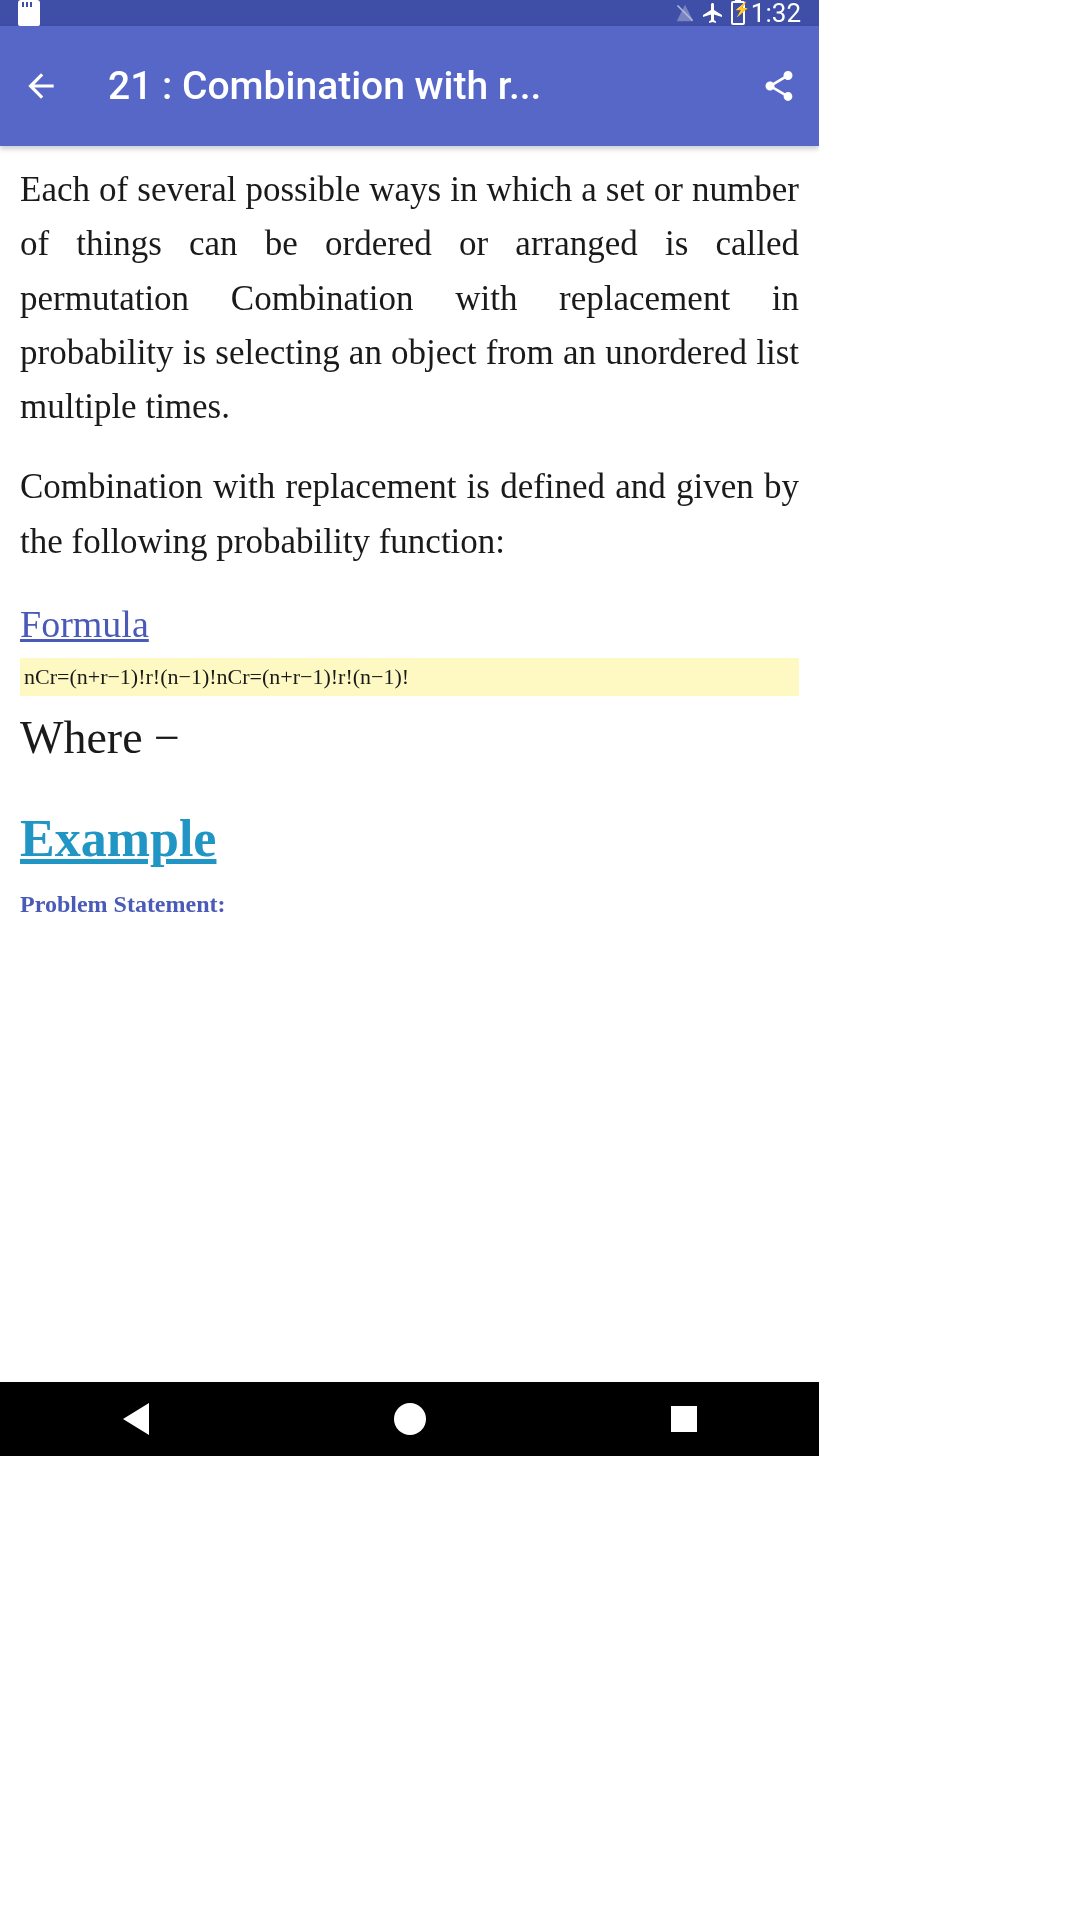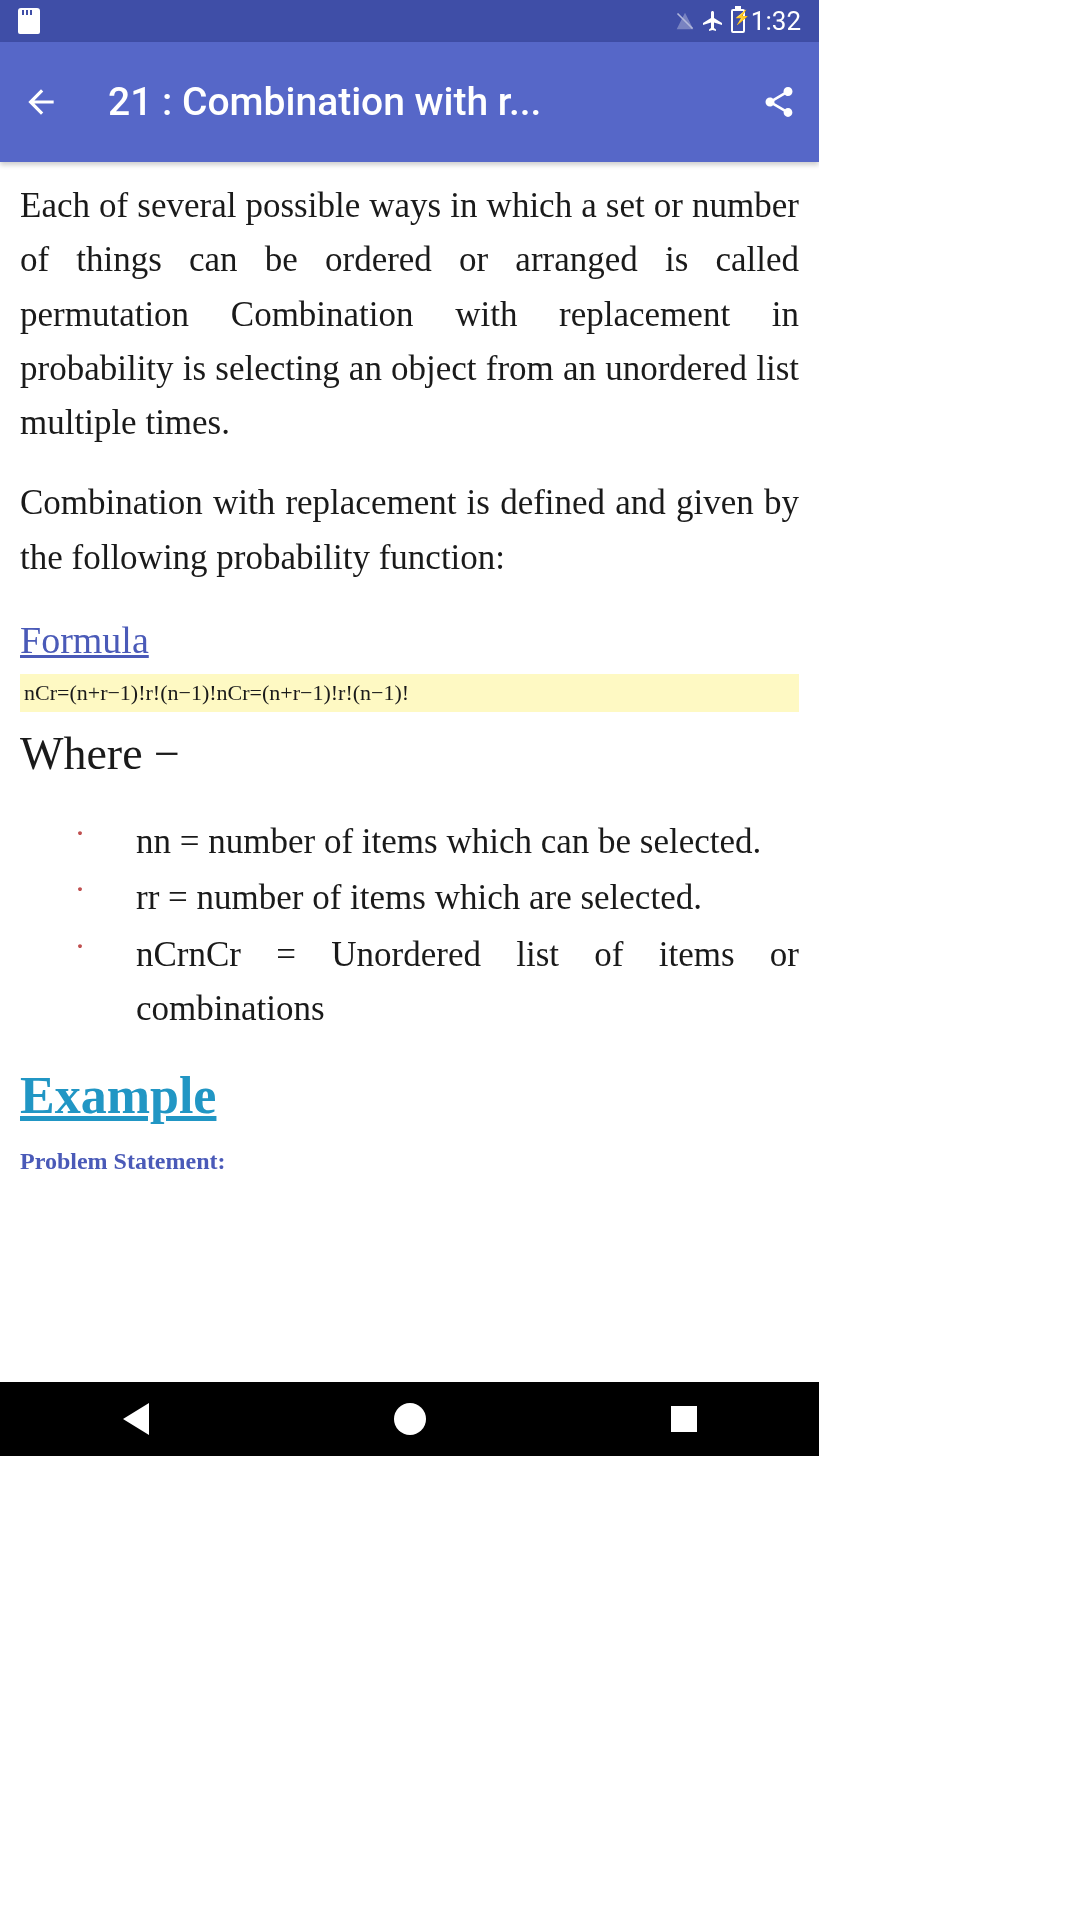--- a/index.html
+++ b/index.html
@@ -10,21 +10,21 @@
     body {
       width: 819px;
       height: 1456px;
       font-family: Georgia, 'Times New Roman', serif;
       background: white;
       overflow: hidden;
       position: relative;
     }
     .status-bar {
       background: #3F4EA7;
-      height: 42px;
+      height: 26px;
       display: flex;
       align-items: center;
       justify-content: space-between;
       padding: 0 18px;
       color: white;
     }
     .status-left {
       display: flex;
       align-items: center;
     }
@@ -243,25 +243,20 @@
   </svg>
 </div>
 
 <div class="content-wrapper">
   <div class="content">
     <p class="para">Each of several possible ways in which a set or number of things can be ordered or arranged is called permutation Combination with replacement in probability is selecting an object from an unordered list multiple times.</p>
     <p class="para">Combination with replacement is defined and given by the following probability function:</p>
     <div class="formula-heading">Formula</div>
     <div class="formula-box">nCr=(n+r−1)!r!(n−1)!nCr=(n+r−1)!r!(n−1)!</div>
     <div class="where-text">Where −</div>
-    <ul class="bullet-list">
-      <li>nn = number of items which can be selected.</li>
-      <li>rr = number of items which are selected.</li>
-      <li>nCrnCr = Unordered list of items or combinations</li>
-    </ul>
     <div class="example-heading">Example</div>
     <div class="problem-heading">Problem Statement:</div>
   </div>
 </div>
 
 <div class="nav-bar">
   <div class="nav-back"></div>
   <div class="nav-home"></div>
   <div class="nav-recent"></div>
 </div>

